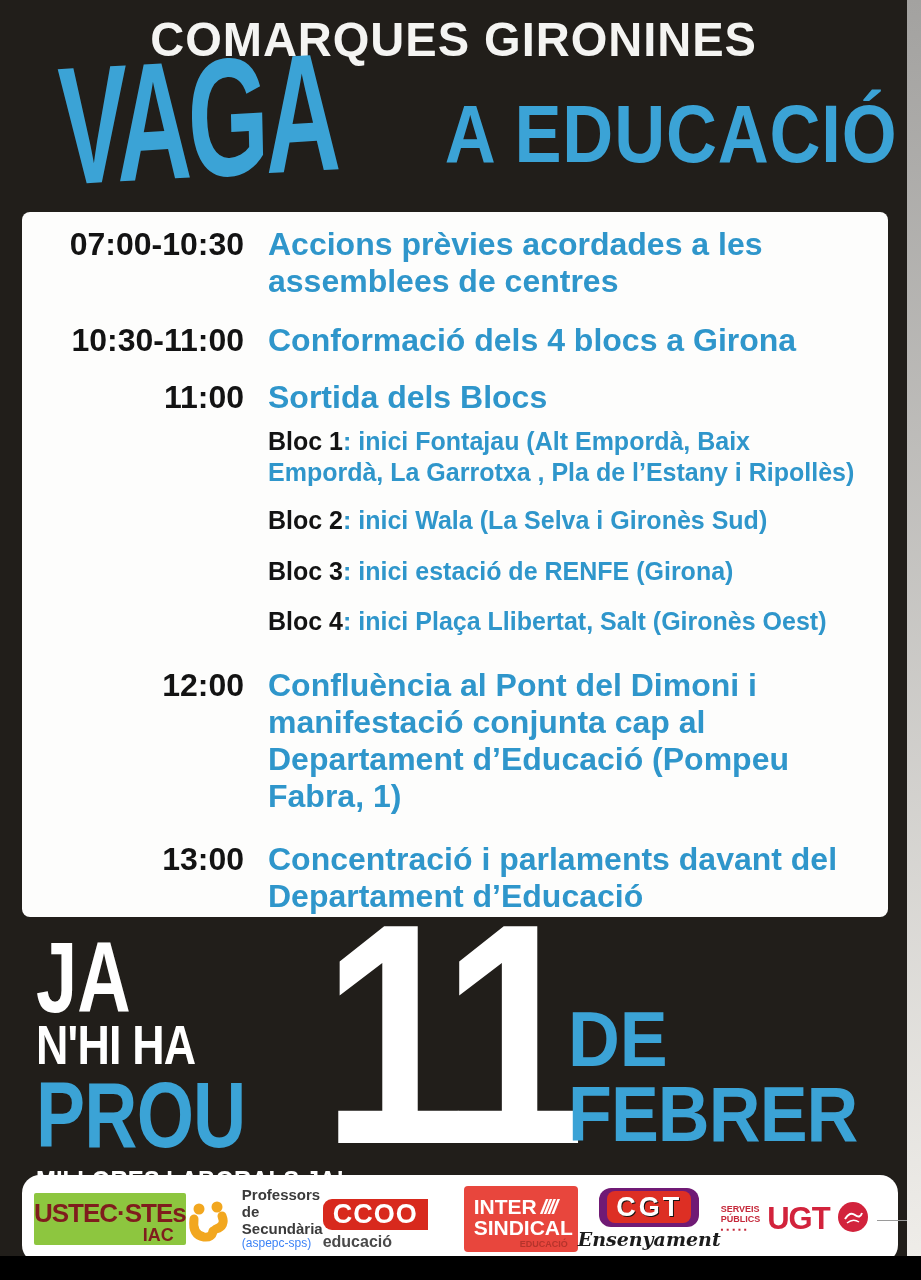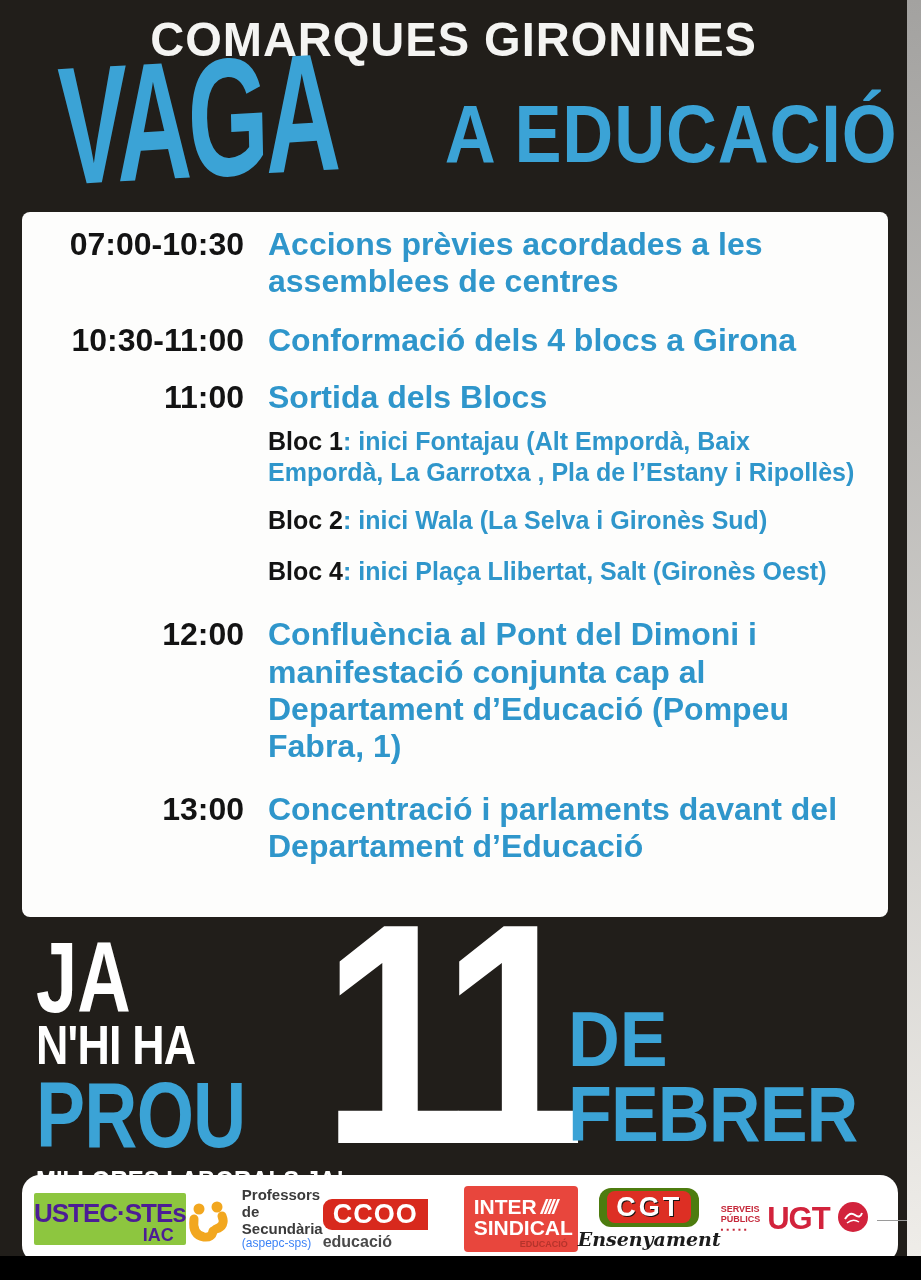--- a/index.html
+++ b/index.html
@@ -39,21 +39,21 @@
   .date-day{position:absolute;left:322px;top:912px;color:#fff;font-size:315px;
     font-weight:bold;line-height:0.78;letter-spacing:-12px;transform:scaleX(0.82);
     transform-origin:left top;}
   .date-rest{position:absolute;left:568px;top:1002px;color:#3ba3d6;font-weight:bold;}
   .date-de{font-size:78px;line-height:0.96;transform:scaleX(0.92);transform-origin:left top;}
   .date-month{font-size:78px;line-height:0.96;transform:scaleX(0.92);transform-origin:left top;letter-spacing:-1px;}
   
   .logos{position:absolute;left:22px;top:1175px;width:876px;height:88px;background:#fff;
     border-radius:18px;display:flex;align-items:center;justify-content:space-between;
     padding:0 12px;box-sizing:border-box;}
-  .ustec{background:#8dc63f;color:#4c1d95;width:152px;height:52px;border-radius:2px;
+  .ustec{background:#8dc63f;color:#7f1d1d;width:152px;height:52px;border-radius:2px;
     text-align:center;box-sizing:border-box;padding-top:7px;}
   .ustec-main{font-size:26px;font-weight:bold;line-height:1;letter-spacing:-1px;}
   .ustec-sub{font-size:18px;font-weight:bold;text-align:right;padding-right:12px;margin-top:-1px;}
   .aspepc{display:flex;align-items:flex-end;gap:8px;}
   .aspepc-text{line-height:1.12;}
   .aspepc-l1,.aspepc-l2{font-size:15px;font-weight:bold;color:#3b3b3b;}
   .aspepc-l3{font-size:12px;color:#3b82f6;}
   .ccoo{display:flex;flex-direction:column;}
   .ccoo-top{display:flex;align-items:flex-end;height:42px;}
   .ccoo-red{background:#d8291d;color:#fff;font-size:27px;font-weight:bold;letter-spacing:1px;
@@ -61,21 +61,21 @@
   .ccoo-flag{width:34px;background:repeating-linear-gradient(115deg,#ffcb05 0 5px,#e03227 5px 9px);
     border-radius:0 9px 9px 0;border-left:2px solid #d8291d;}
   .ccoo-sub{font-size:16px;font-weight:bold;color:#4a4a4a;margin-top:3px;}
   .inter{background:#e8463d;color:#fff;width:114px;height:66px;border-radius:4px;
     box-sizing:border-box;padding:10px 8px 0 10px;}
   .inter-l1{font-size:21px;font-weight:bold;line-height:1;display:flex;gap:4px;}
   .inter-slash{font-style:italic;letter-spacing:-2px;}
   .inter-l2{font-size:21px;font-weight:bold;line-height:1.05;}
   .inter-l3{font-size:9px;font-weight:bold;color:#b5332b;text-align:right;padding-right:2px;}
   .cgt{text-align:center;}
-  .cgt-pill{display:inline-block;background:#4d7c0f;border-radius:12px;padding:4px 8px;}
+  .cgt-pill{display:inline-block;background:#701a75;border-radius:12px;padding:4px 8px;}
   .cgt-inner{background:#dd2f24;border-radius:8px;color:#fff;font-size:27px;font-weight:bold;
     letter-spacing:3px;padding:1px 9px;text-shadow:1px 1px 0 #151312;}
   .cgt-sub{font-family:"DejaVu Serif",serif;font-style:italic;font-weight:bold;
     font-size:19px;color:#1c1c1c;margin-top:1px;}
   .ugt{display:flex;flex-direction:row;align-items:flex-start;gap:8px;}
   .ugt-top{display:flex;align-items:center;gap:7px;}
   .ugt-tags{color:#c5283a;font-weight:bold;font-size:9px;line-height:1.15;}
   .ugt-dots{letter-spacing:3px;font-size:8px;}
   .ugt-name{color:#d2233c;font-size:31px;font-weight:bold;letter-spacing:-1px;}
   .ugt-sub{font-size:13px;color:#c5283a;margin-top:2px;padding-left:42px;
@@ -114,20 +114,24 @@
     <div class="srow mt10">
       <div class="time"></div>
       <div class="bloc-desc"><span class="bloc-label">Bloc 1</span><span>: inici Fontajau (Alt Empordà, Baix Empordà, La Garrotxa , Pla de l’Estany i Ripollès)</span></div>
     </div>
 
     <div class="srow mt18">
       <div class="time"></div>
       <div class="bloc-desc"><span class="bloc-label">Bloc 2</span><span>: inici Wala (La Selva i Gironès Sud)</span></div>
     </div>
 
+    <div class="srow mt20">
+      <div class="time"></div>
+      <div class="bloc-desc"><span class="bloc-label">Bloc 3</span><span>: inici estació de RENFE (Girona)</span></div>
+    </div>
 
     <div class="srow mt20">
       <div class="time"></div>
       <div class="bloc-desc"><span class="bloc-label">Bloc 4</span><span>: inici Plaça Llibertat, Salt (Gironès Oest)</span></div>
     </div>
 
     <div class="srow mt30">
       <div class="time">12:00</div>
       <div class="desc">Confluència al Pont del Dimoni i manifestació conjunta cap al Departament d’Educació (Pompeu Fabra, 1)</div>
     </div>

